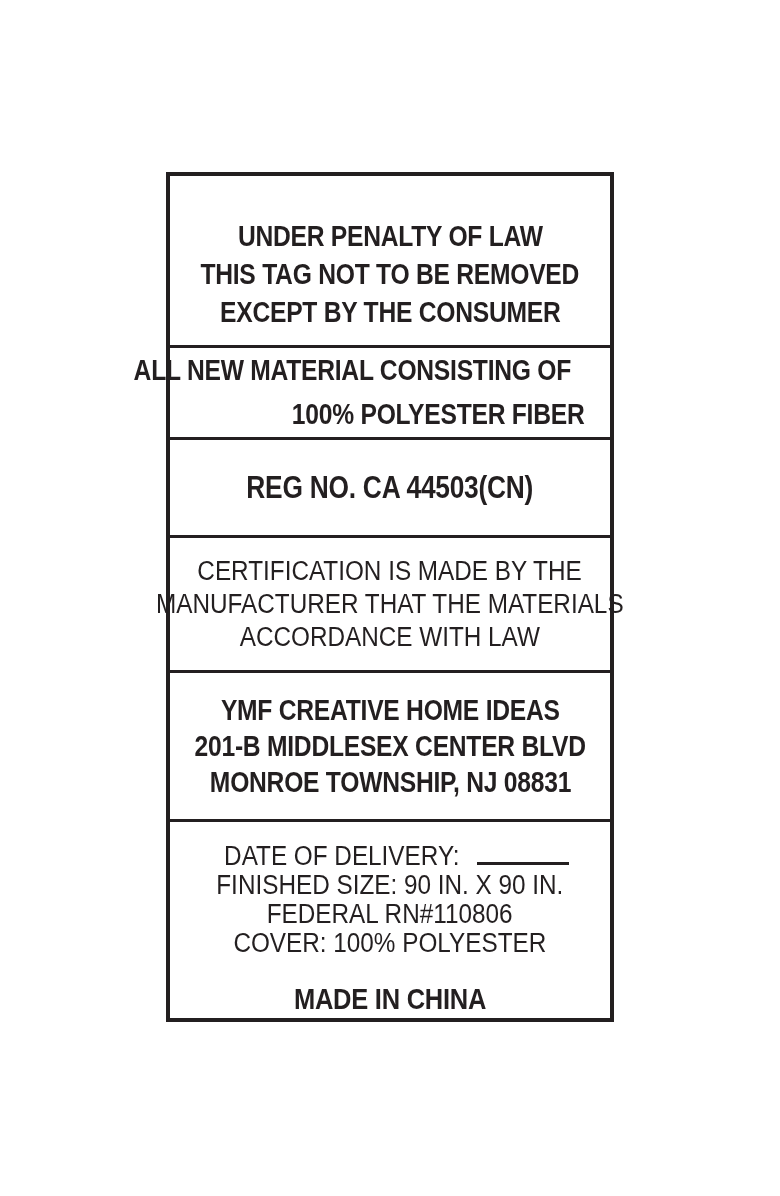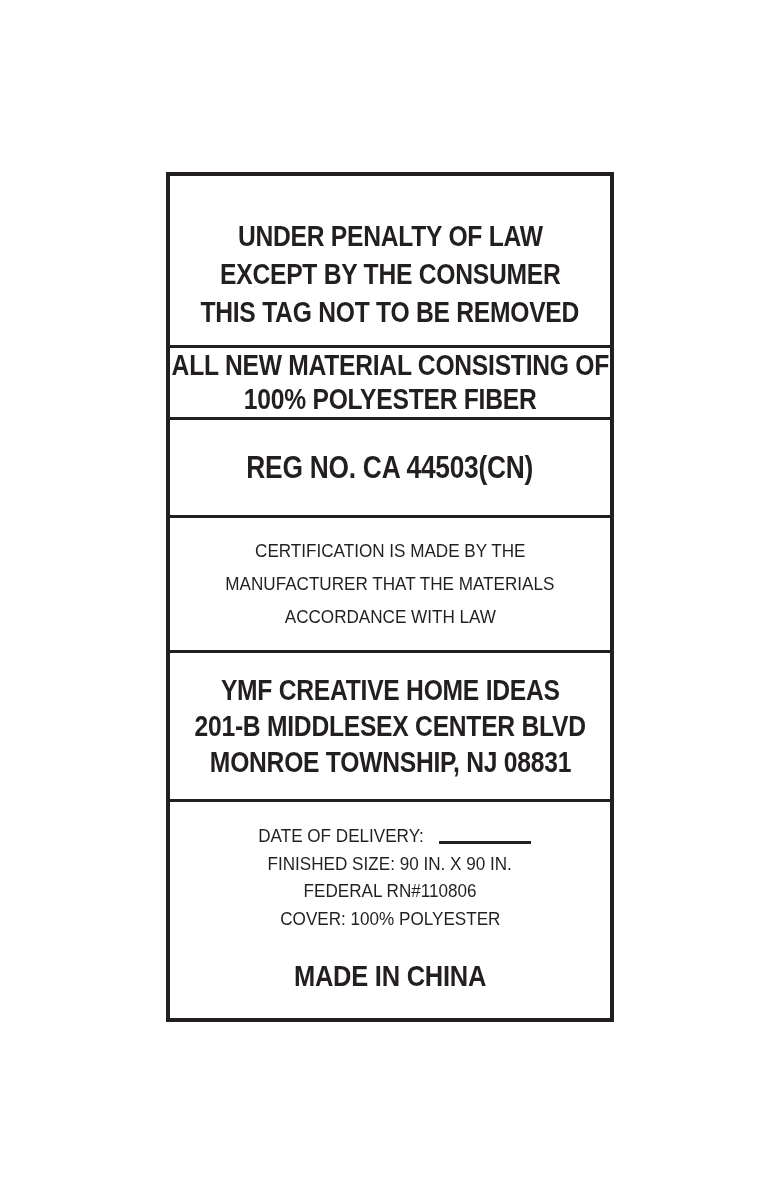--- a/index.html
+++ b/index.html
@@ -30,34 +30,34 @@
   .sec {
     display: flex;
     flex-direction: column;
     justify-content: center;
     border-bottom: 3px solid var(--ink);
     overflow: visible;
   }
   .sec:last-child { border-bottom: none; }
 
   .sec1 { height: 172px; justify-content: flex-end; padding-bottom: 14px; }
-  .sec2 { height: 72px; }
+  .sec2 { height: 92px; align-items: flex-end; }
   .sec3 { height: 98px; }
   .sec4 { height: 135px; }
   .sec5 { height: 149px; }
   .sec6 { height: 193px; justify-content: center; padding-top: 20px; }
 
   .ln {
     display: flex;
     justify-content: center;
     align-items: center;
   }
 
   .big  { font-weight: 700; font-size: 29px; }
-  .reg  { font-weight: 400; font-size: 19px; }
+  .reg  { font-weight: 400; font-size: 27px; }
 
   .lh38 { height: 38px; }
   .lh44 { height: 44px; }
   .lh33 { height: 33px; }
   .lh36 { height: 36px; }
   .lh29 { height: 29px; }
 
   .cond {
     display: inline-block;
     white-space: nowrap;
@@ -83,24 +83,24 @@
 <body>
 
 <div class="canvas">
   <div class="tag">
 
     <section class="sec sec1">
       <div class="ln big lh38">
         <span class="cond">UNDER PENALTY OF LAW</span>
       </div>
       <div class="ln big lh38">
-        <span class="cond">EXCEPT BY THE CONSUMER</span>
+        <span class="cond">THIS TAG NOT TO BE REMOVED</span>
       </div>
       <div class="ln big lh38">
-        <span class="cond">THIS TAG NOT TO BE REMOVED</span>
+        <span class="cond">EXCEPT BY THE CONSUMER</span>
       </div>
     </section>
 
     <section class="sec sec2">
       <div class="ln big lh44">
         <span class="cond">ALL NEW MATERIAL CONSISTING OF</span>
       </div>
       <div class="ln big lh44">
         <span class="cond">100% POLYESTER FIBER</span>
       </div>

